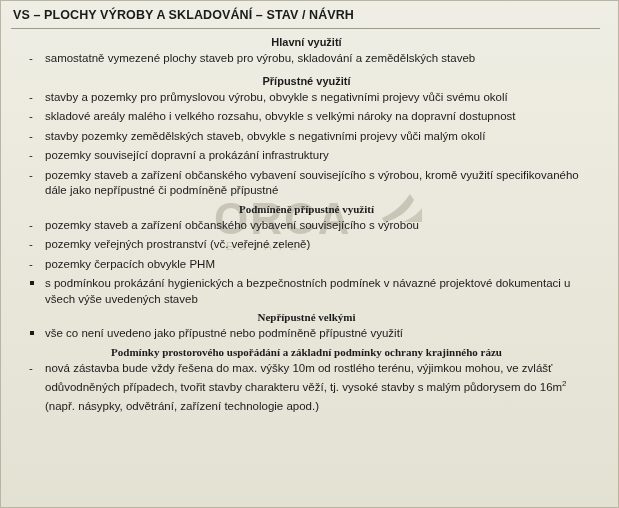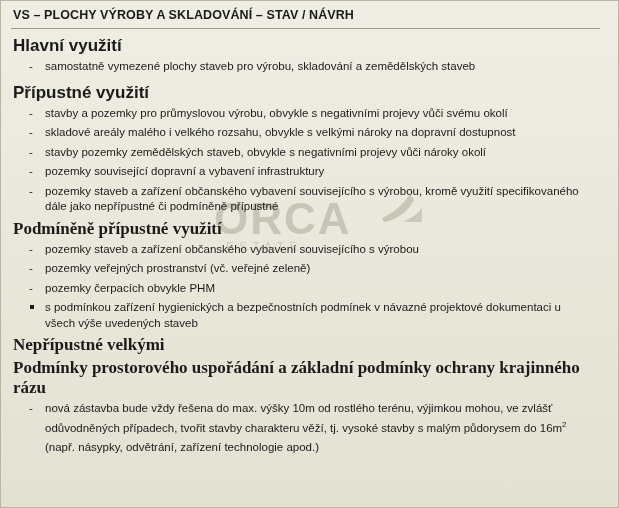--- a/index.html
+++ b/index.html
@@ -64,24 +64,25 @@
     letter-spacing: 0.1px;
     margin: 0 0 6px 2px;
     white-space: nowrap;
   }
   .title-rule {
     height: 1px;
     background: #9d9a88;
     margin: 0 0 5px 0;
   }
   .section-head {
-    font-size: 17px;
+    font-size: 11px;
     font-weight: bold;
     color: #1b1b1b;
     margin: 7px 0 3px 2px;
+    text-align: center;
   }
   .section-head.tight {
     margin-top: 0;
     font-family: Liberation Serif, serif;
   }
   ul.items {
     list-style: none;
     margin: 0 0 0 0;
     padding: 0;
   }
@@ -157,25 +158,25 @@
       <li class="dash">
         <span class="bullet">-</span>
         <span>stavby a pozemky pro průmyslovou výrobu, obvykle s negativními projevy vůči svému okolí</span>
       </li>
       <li class="dash">
         <span class="bullet">-</span>
         <span>skladové areály malého i velkého rozsahu, obvykle s velkými nároky na dopravní dostupnost</span>
       </li>
       <li class="dash">
         <span class="bullet">-</span>
-        <span>stavby pozemky zemědělských staveb, obvykle s negativními projevy vůči nároky okolí</span>
-      </li>
-      <li class="dash">
-        <span class="bullet">-</span>
-        <span>pozemky související dopravní a vybavení infrastruktury</span>
+        <span>stavby pozemky zemědělských staveb, obvykle s negativními projevy vůči malým okolí</span>
+      </li>
+      <li class="dash">
+        <span class="bullet">-</span>
+        <span>pozemky související dopravní a prokázání infrastruktury</span>
       </li>
       <li class="dash">
         <span class="bullet">-</span>
         <span>pozemky staveb a zařízení občanského vybavení souvisejícího s výrobou, kromě využití specifikovaného dále jako nepřípustné či podmíněně přípustné</span>
       </li>
     </ul>
 
     <div class="section-head tight">Podmíněně přípustné využití</div>
     <ul class="items">
       <li class="dash">
@@ -185,25 +186,31 @@
       <li class="dash">
         <span class="bullet">-</span>
         <span>pozemky veřejných prostranství (vč. veřejné zeleně)</span>
       </li>
       <li class="dash">
         <span class="bullet">-</span>
         <span>pozemky čerpacích obvykle PHM</span>
       </li>
       <li class="square">
         <span class="bullet"></span>
-        <span>s podmínkou zařízení hygienických a bezpečnostních podmínek v návazné projektové dokumentaci u všech výše uvedených staveb</span>
+        <span>s podmínkou prokázání hygienických a bezpečnostních podmínek v návazné projektové dokumentaci u všech výše uvedených staveb</span>
       </li>
     </ul>
 
     <div class="section-head tight">Nepřípustné velkými</div>
+    <ul class="items">
+      <li class="square">
+        <span class="bullet"></span>
+        <span>vše co není uvedeno jako přípustné nebo podmíněně přípustné využití</span>
+      </li>
+    </ul>
 
     <div class="section-head tight">Podmínky prostorového uspořádání a základní podmínky ochrany krajinného rázu</div>
     <ul class="items">
       <li class="dash">
         <span class="bullet">-</span>
         <span>nová zástavba bude vždy řešena do max. výšky 10m od rostlého terénu, výjimkou mohou, ve zvlášť odůvodněných případech, tvořit stavby charakteru věží, tj. vysoké stavby s malým půdorysem do 16m</span><sup>2</sup>
       </li>
     </ul>
     <div class="para">
       <span>(např. násypky, odvětrání, zařízení technologie apod.)</span>

